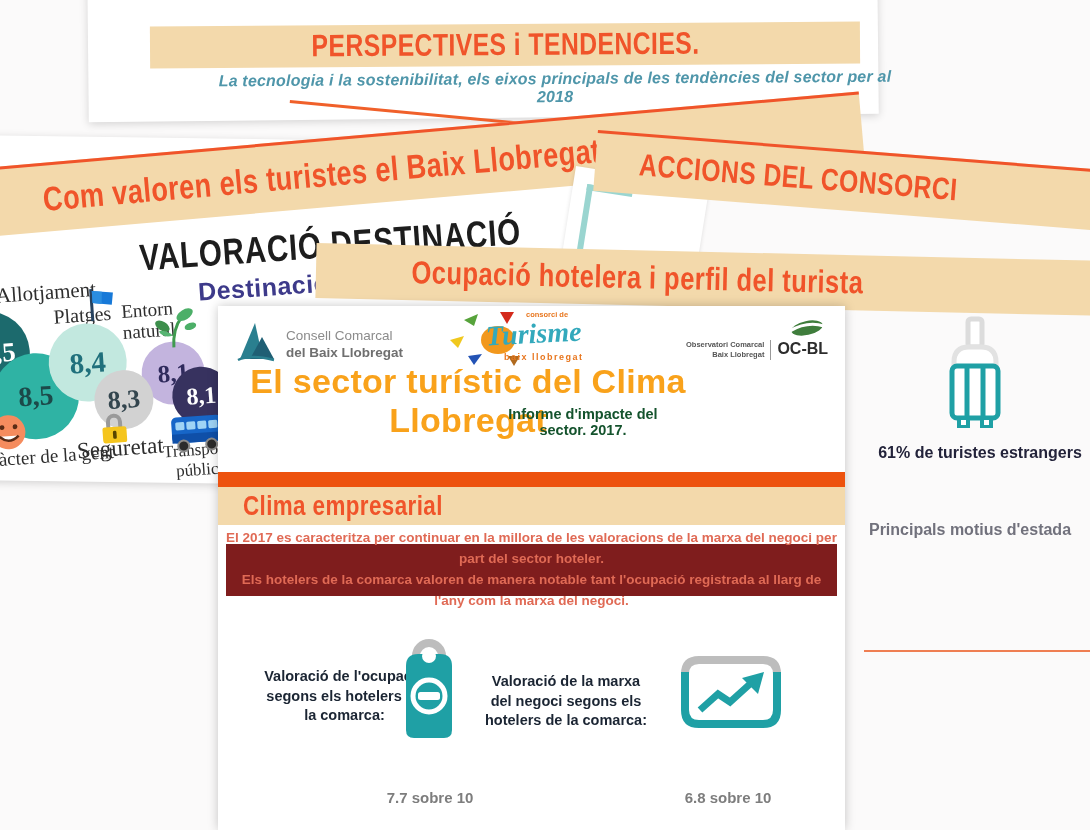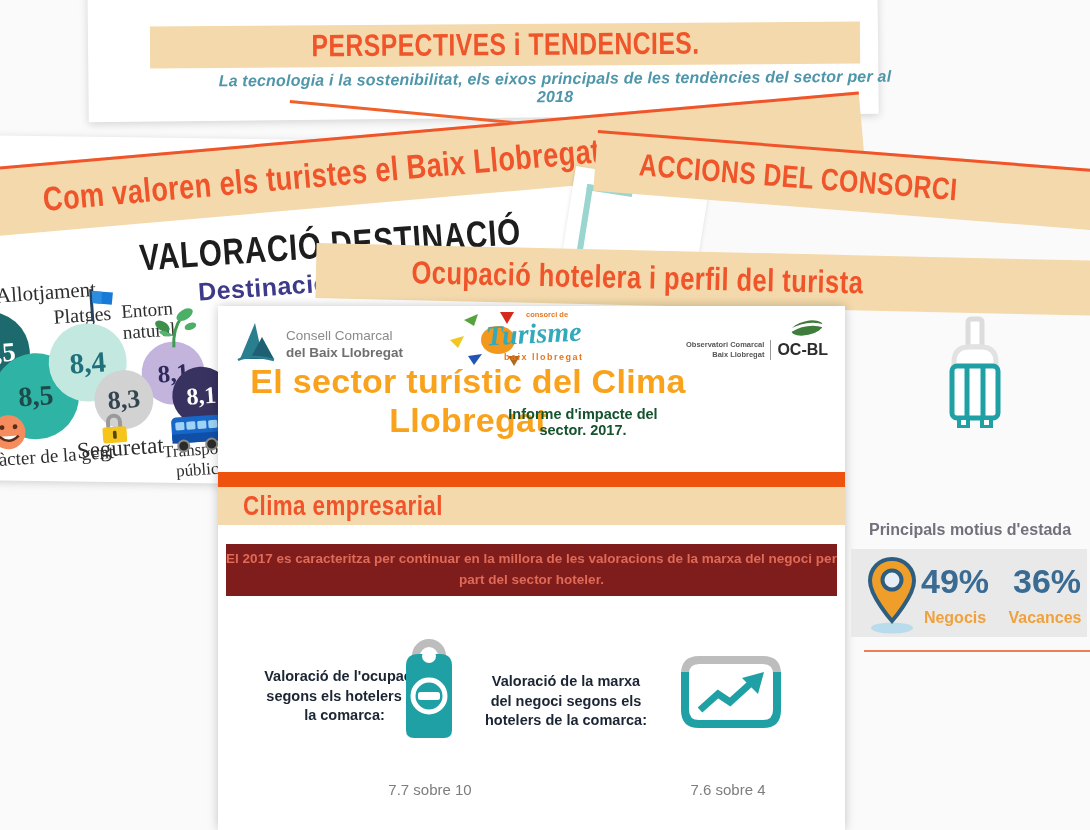--- a/index.html
+++ b/index.html
@@ -12,21 +12,21 @@
         transform-origin:left center;white-space:nowrap;letter-spacing:.5px;
         color:#f0542a;}
   .cond.centered{transform-origin:center;}
   .bubble{position:absolute;border-radius:50%;display:flex;align-items:center;
           justify-content:center;font-family:"Liberation Serif",serif;font-weight:700;}
   .lbl{position:absolute;font-family:"Liberation Serif",serif;color:#2e2e2e;}
   .doc{left:218px;top:306px;width:627px;height:524px;background:#fff;
        box-shadow:0 0 10px rgba(0,0,0,.22);}
   .metric-label{font-weight:700;color:#1b2533;font-size:14.5px;line-height:1.35;
                 text-align:center;}
-  .score{color:#7d7d7d;font-size:15px;font-weight:400;}
+  .score{color:#7d7d7d;font-size:15px;font-weight:700;margin-top:8px;}
   .orange-rule{background:#ef7e52;height:2px;}
   .handline{position:absolute;background:#f0602a;height:2.5px;transform-origin:left top;}
 </style>
 </head>
 <body>
 
 <div id="stage">
 
   <div class="abs page" style="left:88px;top:-34px;width:790px;height:152px;transform:rotate(-.6deg);"></div>
 
@@ -155,21 +155,21 @@
       <div class="abs" style="left:40px;top:8px;font-family:'Liberation Serif',serif;font-style:italic;
                   font-weight:700;font-size:28px;color:#33a9bc;transform:rotate(-3deg);">Turisme</div>
       <div class="abs" style="left:58px;top:42px;font-size:9px;color:#e8761e;font-weight:700;letter-spacing:1.5px;">baix llobregat</div>
     </div>
 
     <div class="abs" style="left:468px;top:16px;width:145px;">
       <svg class="abs" style="left:102px;top:-4px;" width="38" height="20" viewBox="0 0 38 20">
         <ellipse cx="19" cy="10" rx="16" ry="7" fill="#3f7d3c" transform="rotate(-12 19 10)"></ellipse>
         <path d="M2,13 Q19,3 36,8" stroke="#fff" stroke-width="3" fill="none"></path>
       </svg>
-      <div class="abs" style="left:0;top:18px;display:flex;align-items:center;">
+      <div class="abs" style="left:0;top:18px;display:flex;align-items:flex-start;">
         <div style="font-size:7.5px;color:#555;font-weight:700;text-align:right;line-height:1.3;">
           <div>Observatori Comarcal</div>
           <div>Baix Llobregat</div>
         </div>
         <div style="width:1px;height:20px;background:#999;margin:0 6px;"></div>
         <div style="font-size:16px;font-weight:700;color:#2c2c2c;">OC-BL</div>
       </div>
     </div>
 
     <div class="abs" style="left:30px;top:56px;width:440px;text-align:center;color:#f9a21b;
@@ -180,20 +180,21 @@
 
     <div class="abs" style="left:0;top:166px;width:627px;height:15px;background:#ed520e;"></div>
     <div class="abs banner" style="left:0;top:181px;width:627px;height:38px;justify-content:flex-start;">
       <span class="cond centered" style="font-size:28px;">Clima empresarial</span>
     </div>
 
     <div class="abs" style="left:8px;top:238px;width:611px;height:52px;background:#7f1d1d;
                 display:flex;flex-direction:column;justify-content:center;text-align:center;
                 color:#e06a55;font-size:13.5px;font-weight:700;line-height:1.55;">
       <div>El 2017 es caracteritza per continuar en la millora de les valoracions de la marxa del negoci per part del sector hoteler.</div>
+      <div>Els hotelers de la comarca valoren de manera notable tant l'ocupació registrada al llarg de l'any com la marxa del negoci.</div>
     </div>
 
     <div class="abs metric-label" style="left:12px;top:361px;width:165px;margin-left:32px;">
       <span>Valoració de l'ocupació segons els</span>
       <span>hotelers de la comarca:</span>
     </div>
     <svg class="abs" style="left:184px;top:330px;" width="54" height="106" viewBox="0 0 54 106">
       <circle cx="27" cy="20" r="13" stroke="#bdbdbd" stroke-width="8" fill="none"></circle>
       <path d="M4,30 Q4,18 16,18 H38 Q50,18 50,30 V94 Q50,102 42,102 H12 Q4,102 4,94 Z" fill="#1fa0a5"></path>
       <circle cx="27" cy="20" r="7" fill="#fff"></circle>
@@ -205,48 +206,35 @@
     <div class="abs metric-label" style="left:262px;top:366px;width:172px;">
       <span>Valoració de la marxa del negoci</span>
       <span>segons els hotelers de la comarca:</span>
     </div>
     <svg class="abs" style="left:458px;top:346px;" width="110" height="80" viewBox="0 0 110 80">
       <path d="M9,22 Q9,8 23,8 H87 Q101,8 101,22" stroke="#bdbdbd" stroke-width="8" fill="none"></path>
       <path d="M9,20 V58 Q9,72 23,72 H87 Q101,72 101,58 V20" stroke="#1fa0a5" stroke-width="8" fill="none"></path>
       <polyline points="24,58 42,42 54,50 74,32" stroke="#1fa0a5" stroke-width="7" fill="none"></polyline>
       <polygon points="88,20 66,26 82,42" fill="#1fa0a5"></polygon>
     </svg>
-    <div class="abs score" style="left:448px;top:475px;width:124px;text-align:center;">7.6 sobre 4</div>
+    <div class="abs score" style="left:448px;top:475px;width:124px;text-align:center;">6.8 sobre 10</div>
   </div>
 
   <svg class="abs" style="left:948px;top:316px;" width="54" height="112" viewBox="0 0 54 112">
     <rect x="20" y="3" width="14" height="28" rx="3" stroke="#dcdcdc" stroke-width="5" fill="#fff"></rect>
     <path d="M6,52 V46 Q6,31 21,31 H33 Q48,31 48,46 V52" stroke="#e2e2e2" stroke-width="5" fill="#fff"></path>
     <rect x="4" y="50" width="46" height="52" rx="5" stroke="#1fa0a5" stroke-width="5" fill="#fff"></rect>
     <line x1="19" y1="52" x2="19" y2="100" stroke="#1fa0a5" stroke-width="5"></line>
     <line x1="35" y1="52" x2="35" y2="100" stroke="#1fa0a5" stroke-width="5"></line>
     <rect x="11" y="102" width="9" height="9" stroke="#1fa0a5" stroke-width="4" fill="#fff"></rect>
     <rect x="34" y="102" width="9" height="9" stroke="#1fa0a5" stroke-width="4" fill="#fff"></rect>
   </svg>
 
+  <div class="abs" style="left:875px;top:444px;width:210px;text-align:center;color:#23233a;
+              font-size:16px;font-weight:700;">61% de turistes estrangers</div>
 
   <div class="abs" style="left:860px;top:521px;width:220px;text-align:center;color:#71717c;
               font-size:16px;font-weight:700;">Principals motius d'estada</div>
 
-  <div class="abs" style="left:851px;top:549px;width:236px;height:88px;background:#e9e9e9;">
-    <svg class="abs" style="left:12px;top:6px;" width="58" height="80" viewBox="0 0 58 80">
-      <ellipse cx="29" cy="73" rx="21" ry="5.5" fill="#b8dcec"></ellipse>
-      <path d="M29,4 C16,4 7,14 7,26 C7,41 29,66 29,66 C29,66 51,41 51,26 C51,14 42,4 29,4 Z" fill="#f09e2a" stroke="#2d5e80" stroke-width="4"></path>
-      <circle cx="29" cy="25" r="9.5" fill="#e8eef5" stroke="#2d5e80" stroke-width="4"></circle>
-    </svg>
-    <div class="abs" style="left:68px;top:13px;width:72px;text-align:center;color:#3a6b92;
-                font-size:34px;font-weight:700;">49%</div>
-    <div class="abs" style="left:158px;top:13px;width:76px;text-align:center;color:#3a6b92;
-                font-size:34px;font-weight:700;">36%</div>
-    <div class="abs" style="left:68px;top:60px;width:72px;text-align:center;color:#f0a13c;
-                font-size:16px;font-weight:700;">Negocis</div>
-    <div class="abs" style="left:152px;top:60px;width:84px;text-align:center;color:#f0a13c;
-                font-size:16px;font-weight:700;">Vacances</div>
-  </div>
 
   <div class="abs orange-rule" style="left:864px;top:650px;width:226px;"></div>
 
 </div>
 
 </body></html>

